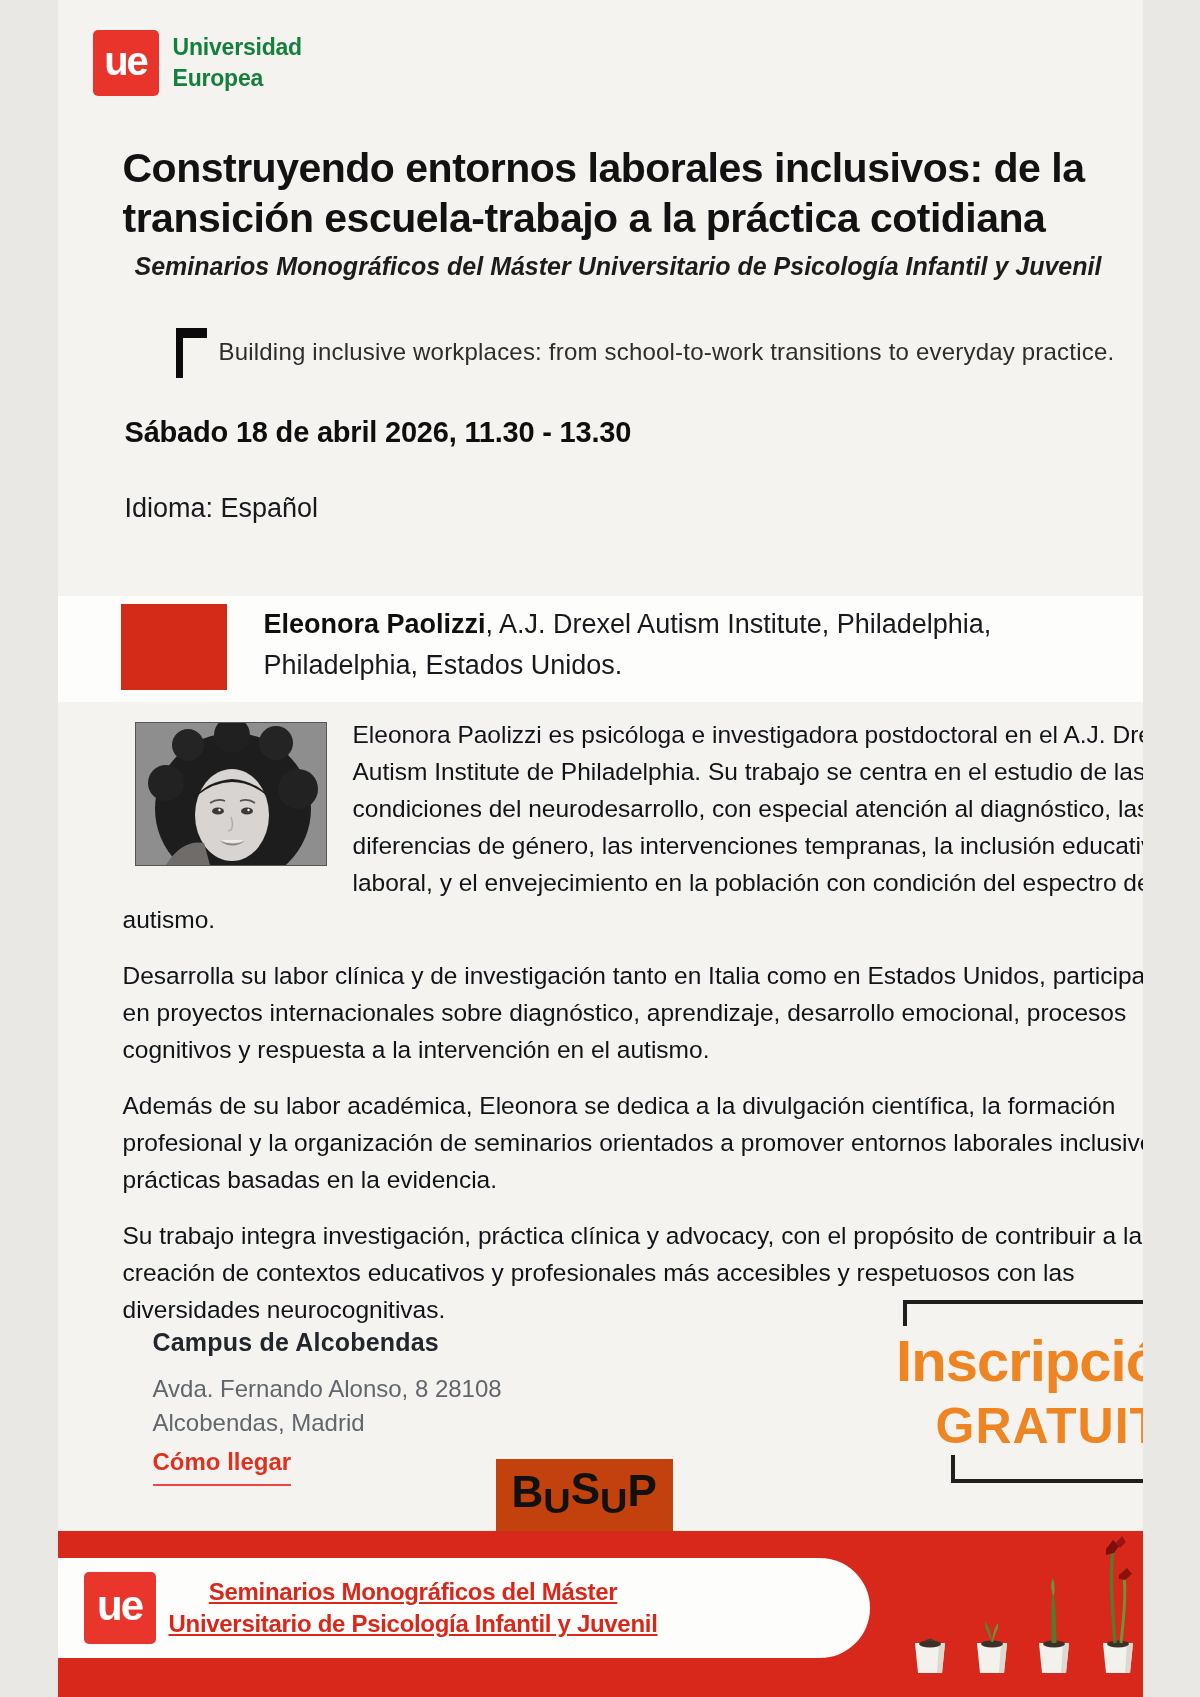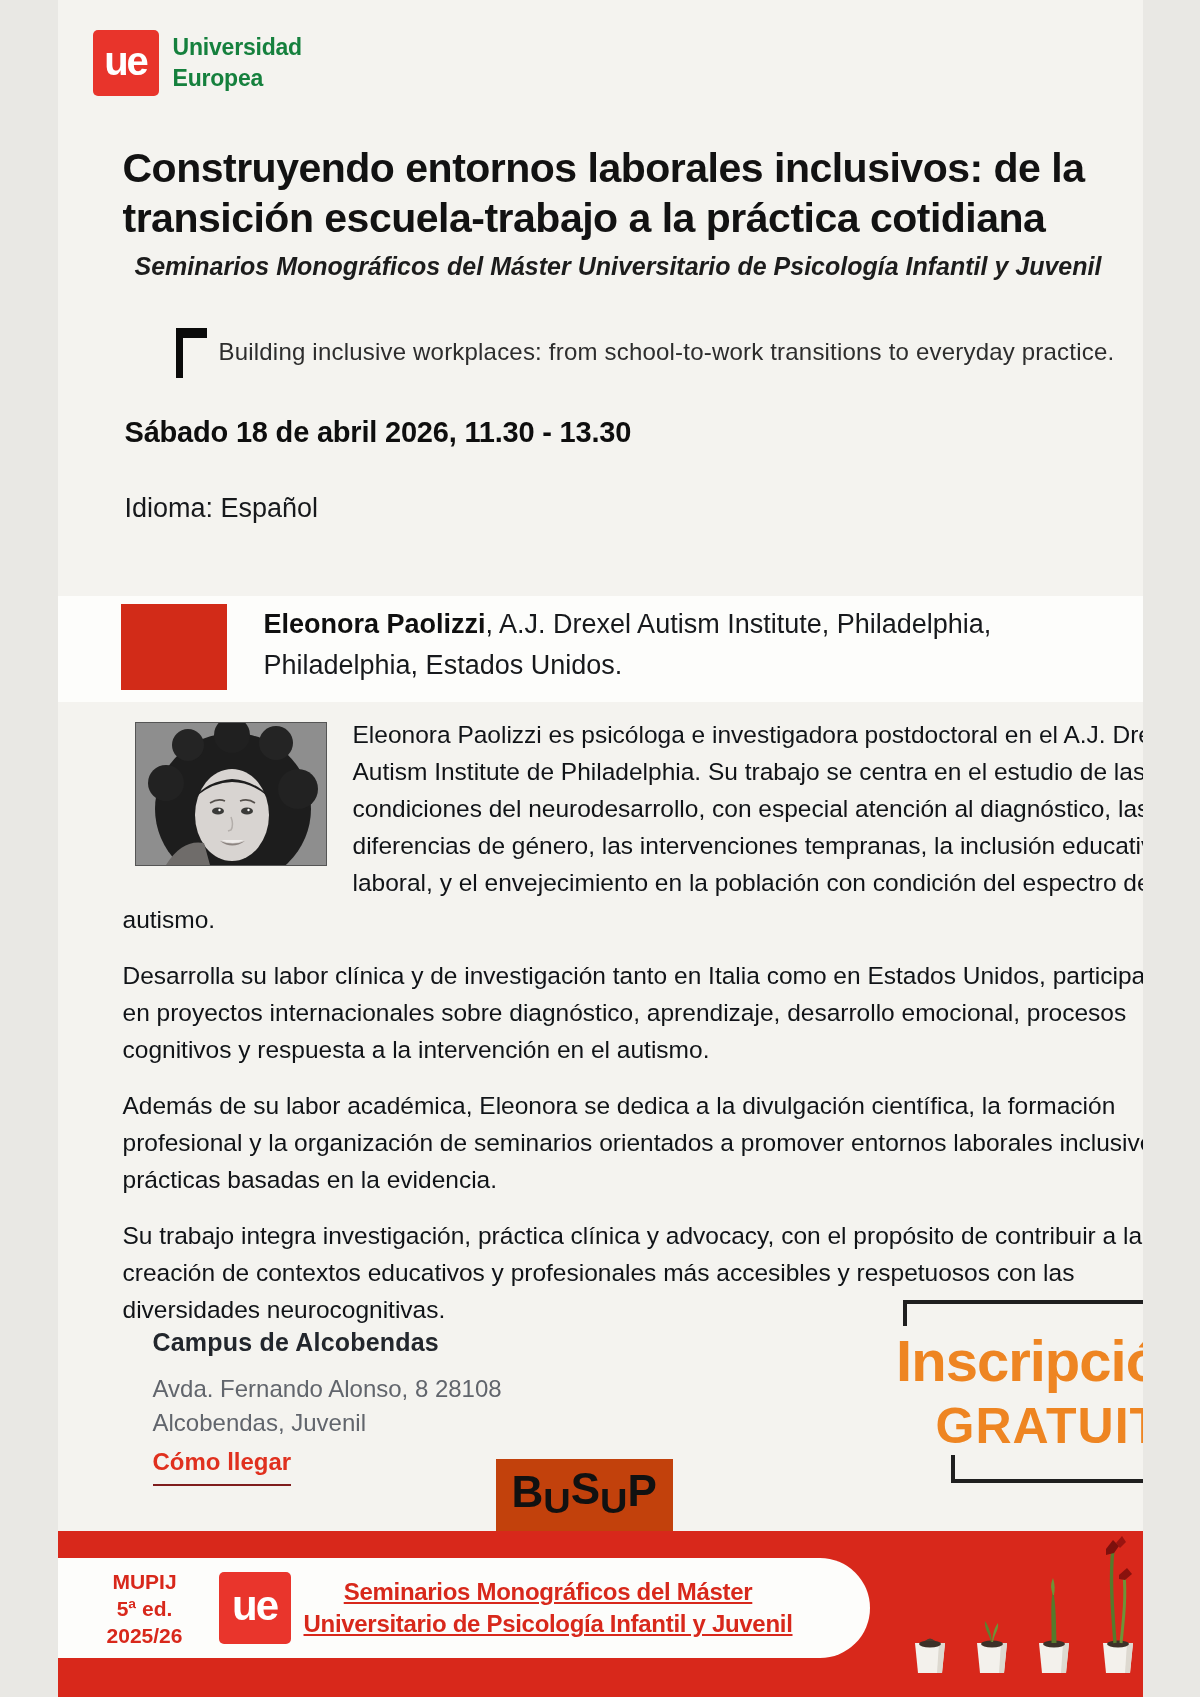--- a/index.html
+++ b/index.html
@@ -35,21 +35,21 @@
   
   .bio{position:absolute;left:65px;top:716px;width:1080px;font-size:24.5px;color:#101317;line-height:37px;}
   .photo-wrap{float:left;width:190px;height:142px;margin:6px 26px 10px 12px;border:1px solid #555;background:#8f8f8f;}
   .photo-wrap svg{display:block;width:100%;height:100%;}
   .bio p{margin:0 0 19px 0;}
   .bio .clr{clear:left;}
 
   
   .campus-title{position:absolute;left:95px;top:1328px;font-size:25px;font-weight:700;color:#22262c;letter-spacing:0.2px;}
   .address{position:absolute;left:95px;top:1372px;font-size:24px;color:#61656c;line-height:34px;}
-  .directions{position:absolute;left:95px;top:1448px;font-size:24px;font-weight:700;color:#e0301e;border-bottom:2px solid #7f1d1d;padding-bottom:8px;cursor:pointer;}
+  .directions{position:absolute;left:95px;top:1448px;font-size:24px;font-weight:700;color:#e0301e;border-bottom:2px solid #ef4444;padding-bottom:8px;cursor:pointer;}
   .busup{position:absolute;left:438px;top:1459px;background:#c2410c;padding:10px 16px 16px;font-size:44px;font-weight:800;color:#111;letter-spacing:0px;text-decoration:underline;}
   .busup .bl{display:inline-block;transform-origin:center;}
   .busup .bu-0{transform:translateY(-2px);}
   .busup .bu-1{transform:translateY(5px) scaleY(0.92);font-size:38px;}
   .busup .bu-2{transform:translateY(-5px);}
   .busup .bu-3{transform:translateY(5px) scaleY(0.92);font-size:38px;}
   .busup .bu-4{transform:translateY(-3px);}
 
   
   .inscription{position:absolute;left:843px;top:1297px;width:296px;height:188px;cursor:pointer;}
@@ -126,39 +126,35 @@
     </div>
     <p>Eleonora Paolizzi es psicóloga e investigadora postdoctoral en el A.J. Drexel Autism Institute de Philadelphia. Su trabajo se centra en el estudio de las condiciones del neurodesarrollo, con especial atención al diagnóstico, las diferencias de género, las intervenciones tempranas, la inclusión educativa y laboral, y el envejecimiento en la población con condición del espectro del autismo.</p>
     <p class="clr">Desarrolla su labor clínica y de investigación tanto en Italia como en Estados Unidos, participando en proyectos internacionales sobre diagnóstico, aprendizaje, desarrollo emocional, procesos cognitivos y respuesta a la intervención en el autismo.</p>
     <p>Además de su labor académica, Eleonora se dedica a la divulgación científica, la formación profesional y la organización de seminarios orientados a promover entornos laborales inclusivos y prácticas basadas en la evidencia.</p>
     <p>Su trabajo integra investigación, práctica clínica y advocacy, con el propósito de contribuir a la creación de contextos educativos y profesionales más accesibles y respetuosos con las diversidades neurocognitivas.</p>
   </div>
 
   <div class="campus-title">Campus de Alcobendas</div>
   <div class="address">
     <div>Avda. Fernando Alonso, 8 28108</div>
-    <div>Alcobendas, Juvenil</div>
+    <div>Alcobendas, Madrid</div>
   </div>
   <div class="directions">Cómo llegar</div>
 
   <div class="busup"><span class="bl bu-0">B</span><span class="bl bu-1">U</span><span class="bl bu-2">S</span><span class="bl bu-3">U</span><span class="bl bu-4">P</span></div>
 
   <div class="inscription">
     <div class="insc-bracket-top"></div>
     <div class="insc-bracket-bottom"></div>
     <div class="insc-line1">Inscripción</div>
     <div class="insc-line2">GRATUITA</div>
   </div>
 
   <div class="banner">
     <div class="banner-pill">
-      <div class="mupij">
-        <div>MUPIJ</div>
-        <div>5ª ed. 2025/26</div>
-      </div>
       <div class="banner-ue">
         <span>ue</span>
       </div>
       <div class="series">
         <div>Seminarios Monográficos del Máster</div>
         <div>Universitario de Psicología Infantil y Juvenil</div>
       </div>
     </div>
     <svg class="plants" viewBox="0 0 342 142" aria-hidden="true">
 

